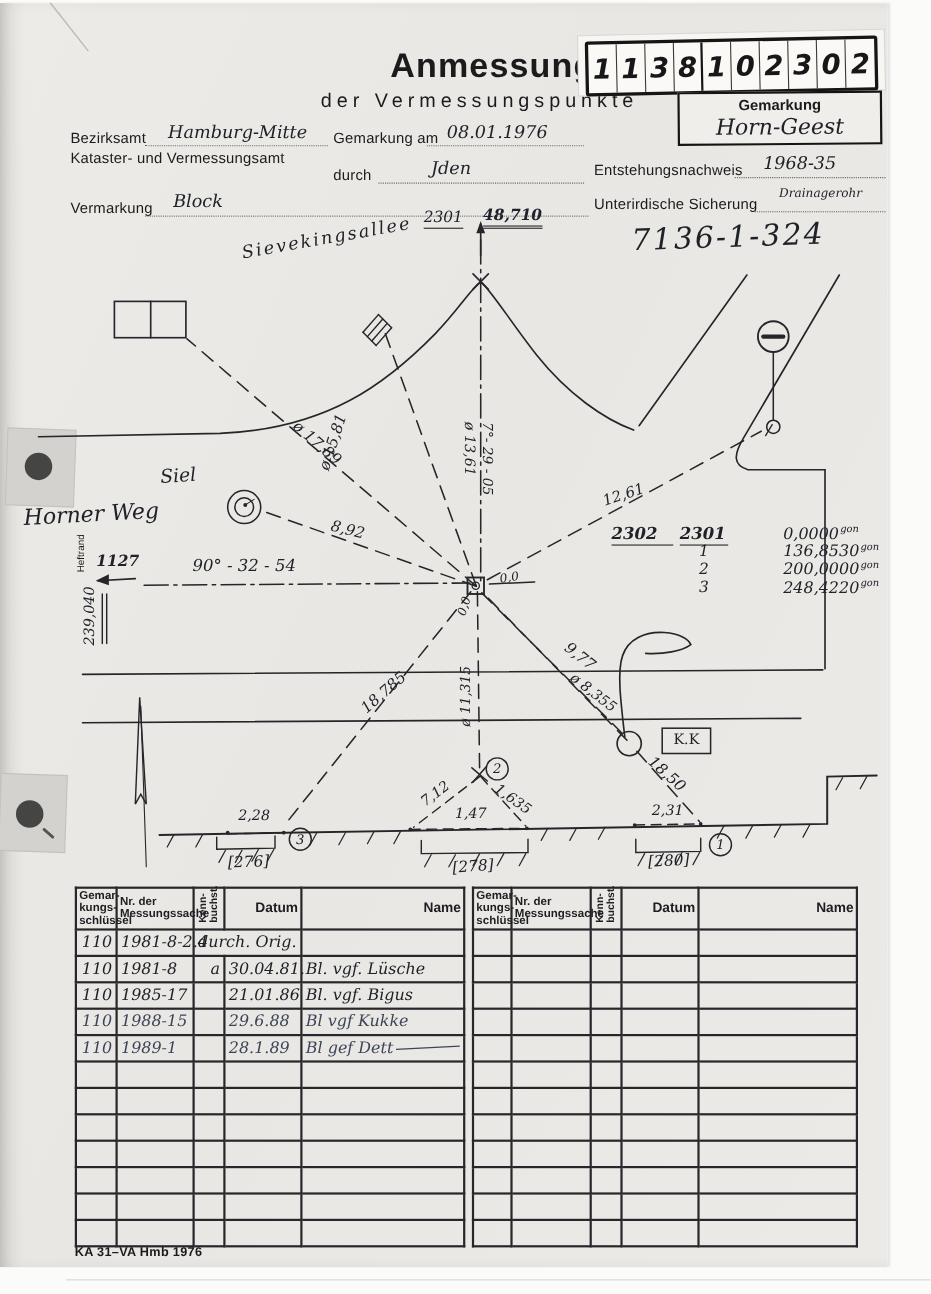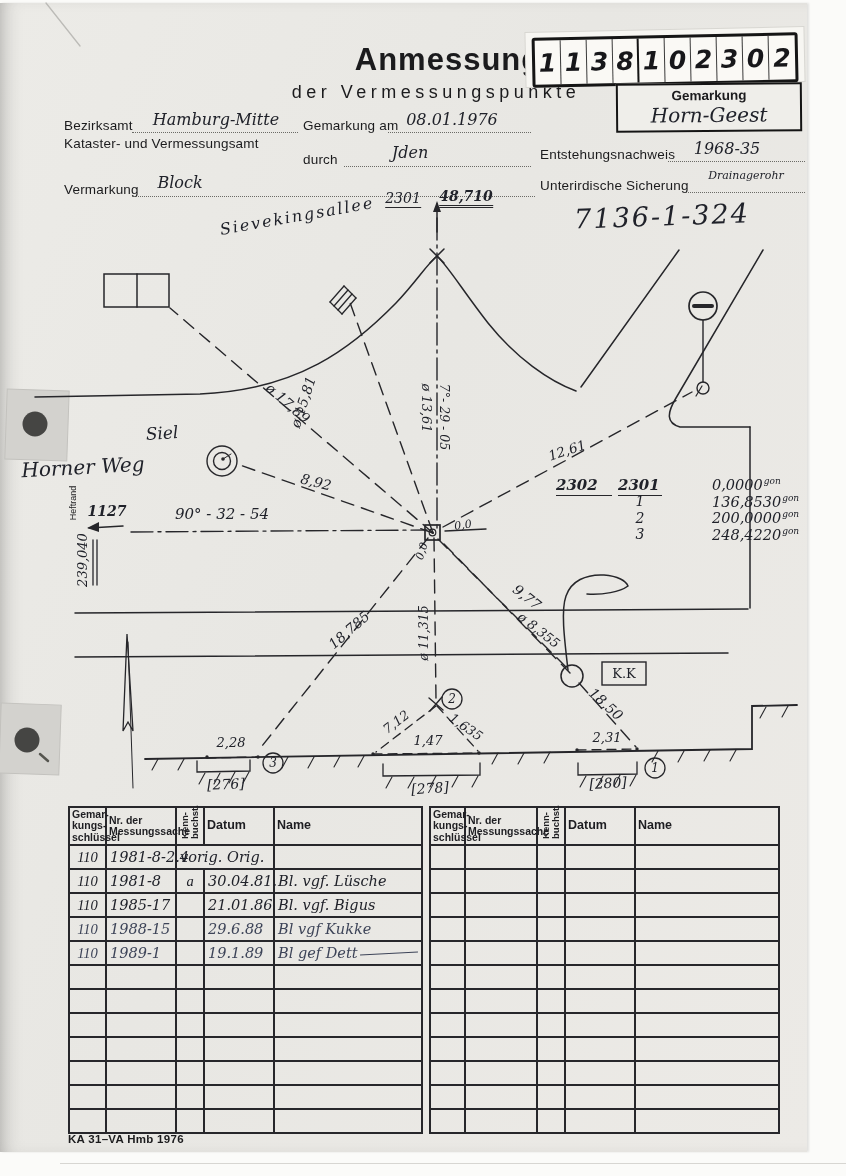--- a/index.html
+++ b/index.html
@@ -41,26 +41,26 @@
   .arow{display:grid;grid-template-columns:56px 44px auto;column-gap:6px;align-items:baseline;height:16.5px;}
   .arow .pt{text-align:center;font-size:14px;}
   .arow .st{font-size:15px;font-weight:600;}
   .arow .val{font-size:14.5px;margin-left:44px;}
   .arow sup{font-size:9px;margin-left:1px;}
   
   table.rec{position:absolute;border-collapse:collapse;table-layout:fixed;background:transparent;}
   table.rec th,table.rec td{border:2px solid #27272b;padding:0 3px;overflow:visible;}
   table.rec th{font-size:10.5px;font-weight:700;line-height:1.08;white-space:pre-line;
                text-align:left;vertical-align:middle;height:34px;padding:1px 2px;}
-  table.rec th.c{text-align:left;font-size:12.5px;}
+  table.rec th.c{text-align:right;font-size:12.5px;}
   table.rec th.kenn{padding:0;}
   table.rec th.kenn span{display:block;transform:rotate(-90deg);font-size:9.5px;white-space:pre-line;line-height:1.05;}
   table.rec tr{height:24px;}
   table.rec td.hand{font-size:14.5px;white-space:nowrap;}
-  td.cgem{text-align:center;font-family:Liberation Serif, serif;}
+  td.cgem{text-align:right;}
   .tr-blue td.hand{color:#3d4458;}
   .flourish{display:inline-block;width:58px;border-bottom:1.6px solid #3d4458;
             transform:translateY(-4px) rotate(-3deg);margin-left:2px;}
   .footer{position:absolute;left:68px;top:1133px;font-size:11.5px;font-weight:700;letter-spacing:.3px;}
 </style>
 </head>
 <body>
 
 <div class="paper"></div>
 <div class="edge-line"></div>
@@ -333,21 +333,21 @@
       <th class="kenn"><span>Kenn-
 buchst.</span></th>
       <th class="c">Datum</th>
       <th class="c">Name</th>
     </tr>
   </thead>
   <tbody>
     <tr>
       <td class="hand cgem">110</td>
       <td class="hand">1981-8-2.4</td>
-      <td class="hand" colspan="2">vorig. Orig.</td>
+      <td class="hand" colspan="2">durch. Orig.</td>
       <td></td>
     </tr>
     <tr>
       <td class="hand cgem">110</td>
       <td class="hand">1981-8</td>
       <td class="hand cgem">a</td>
       <td class="hand">30.04.81.</td>
       <td class="hand">Bl. vgf. Lüsche</td>
     </tr>
     <tr>
@@ -361,21 +361,21 @@
       <td class="hand cgem">110</td>
       <td class="hand">1988-15</td>
       <td></td>
       <td class="hand">29.6.88</td>
       <td class="hand">Bl vgf Kukke</td>
     </tr>
     <tr class="tr-blue">
       <td class="hand cgem">110</td>
       <td class="hand">1989-1</td>
       <td></td>
-      <td class="hand">19.1.89</td>
+      <td class="hand">28.1.89</td>
       <td class="hand"><span>Bl gef Dett</span><span class="flourish"></span></td>
     </tr>
   </tbody>
   <tbody>
       <tr>
         <td></td>
         <td></td>
         <td></td>
         <td></td>
         <td></td>

